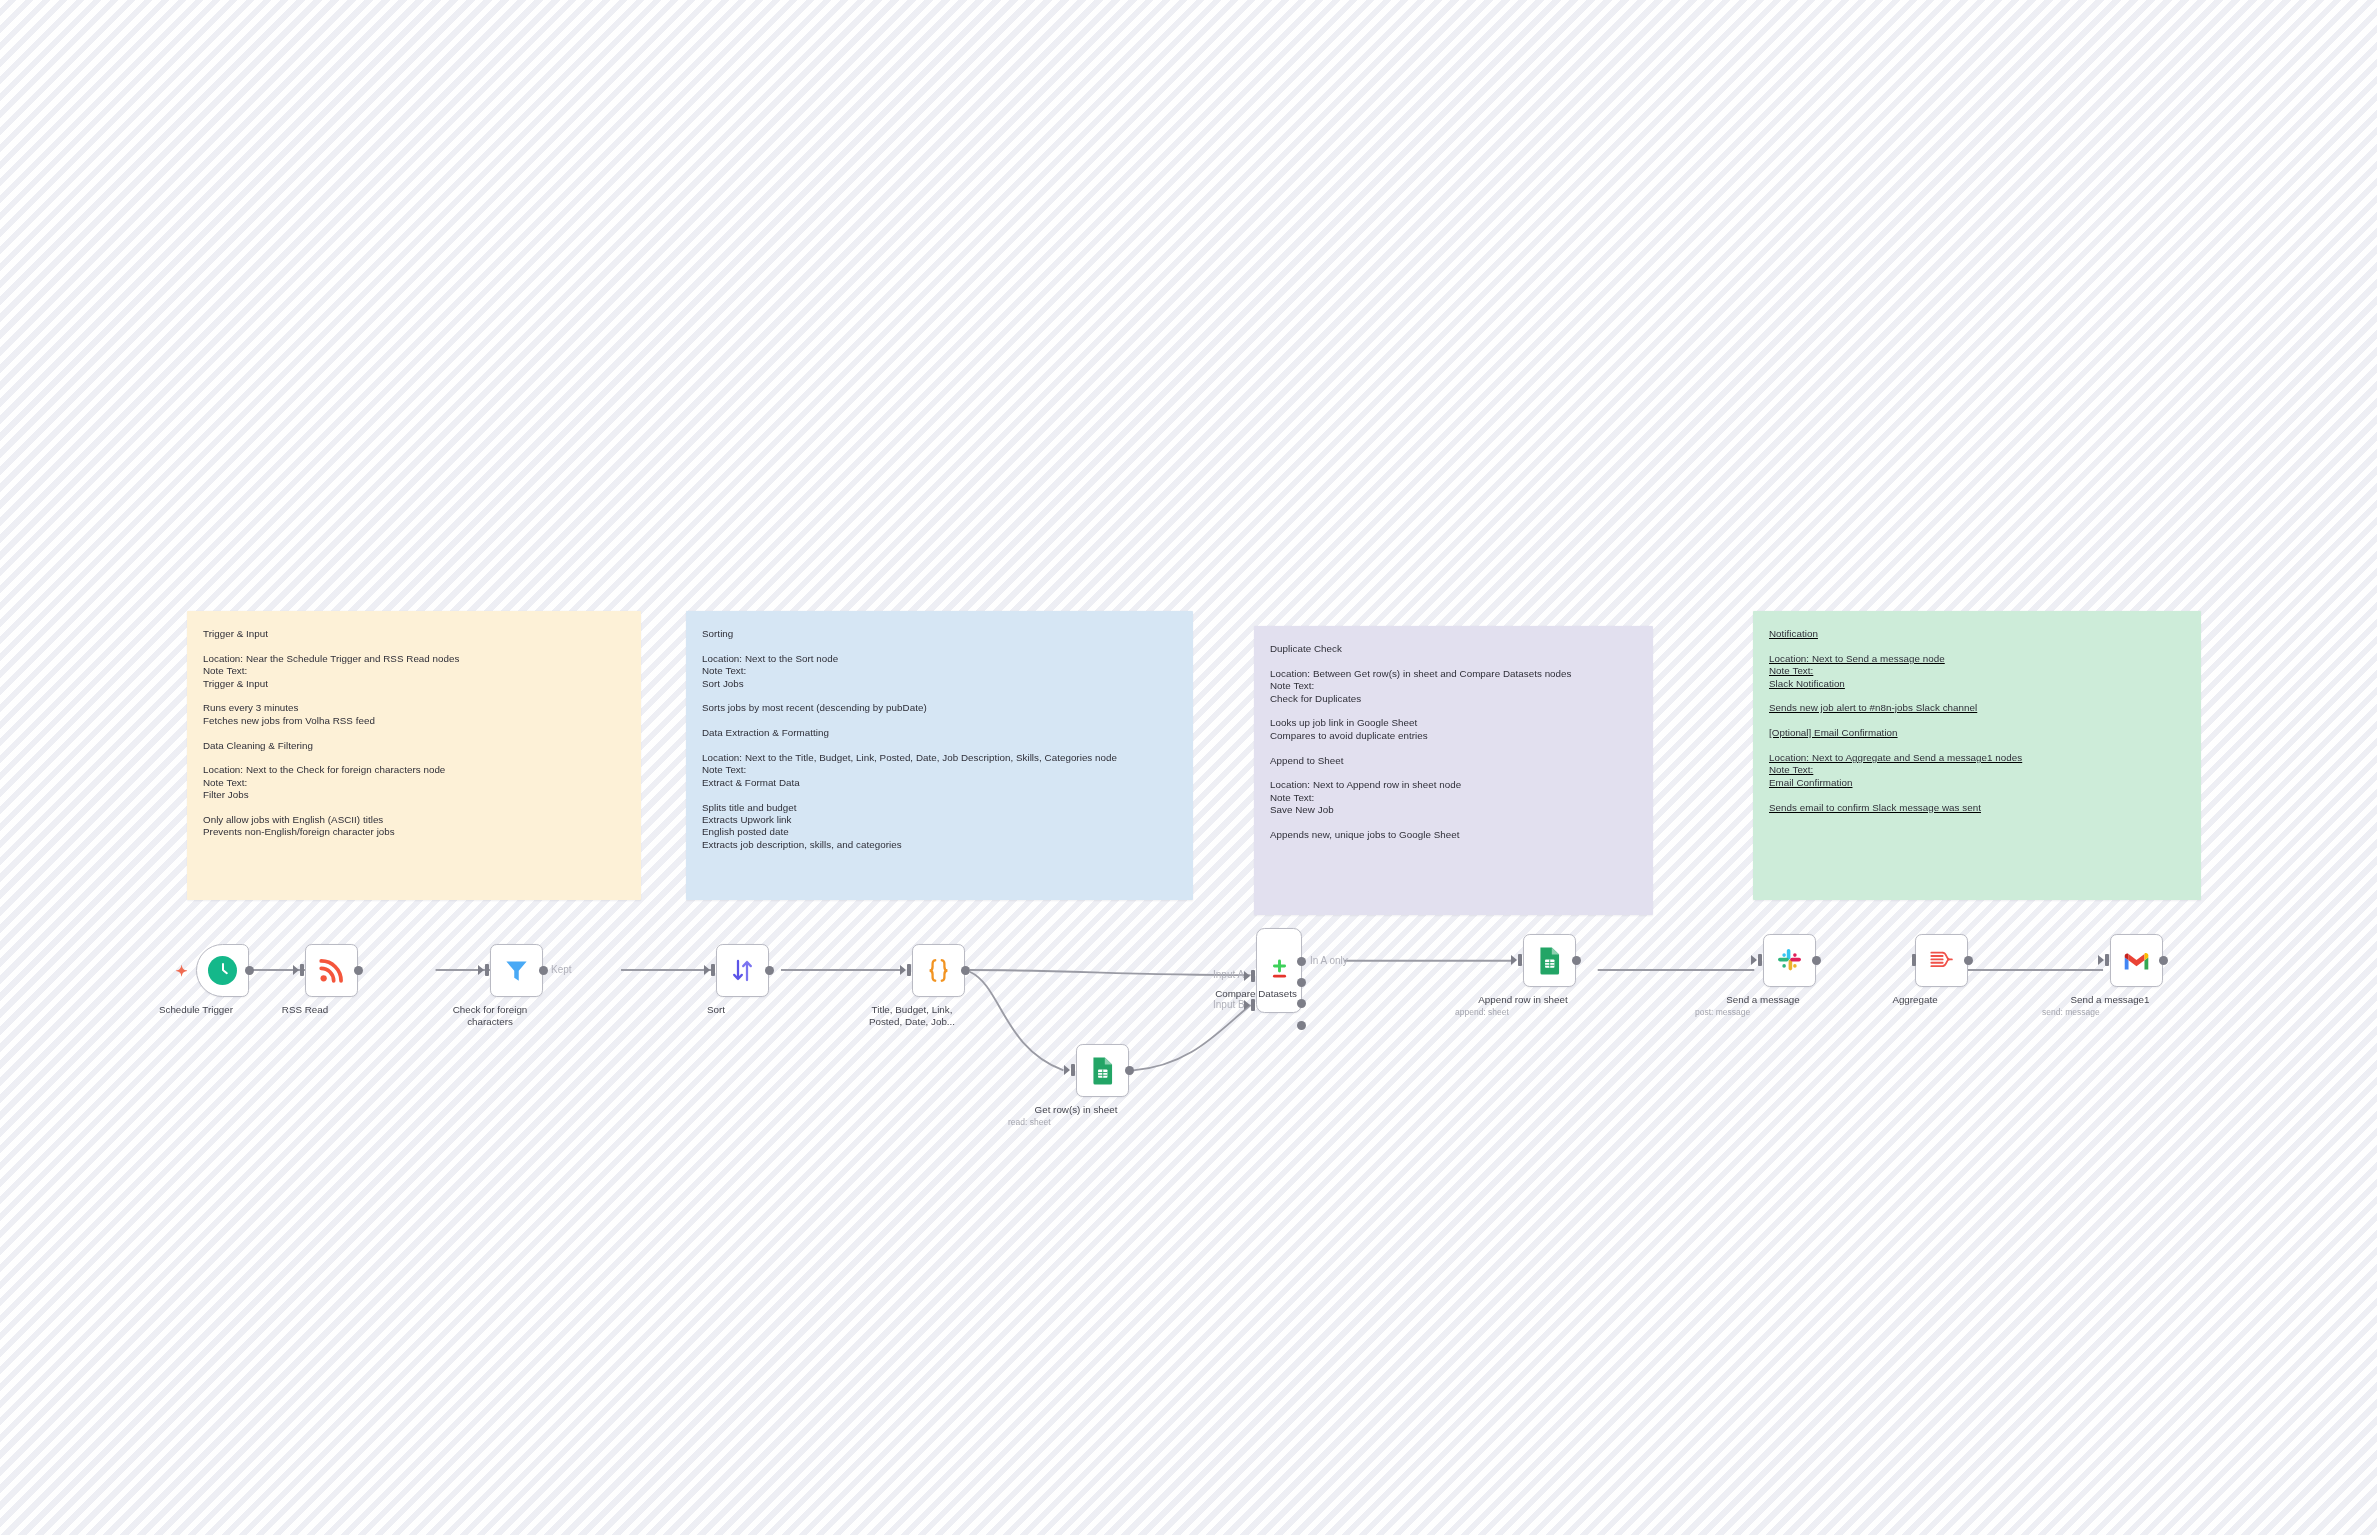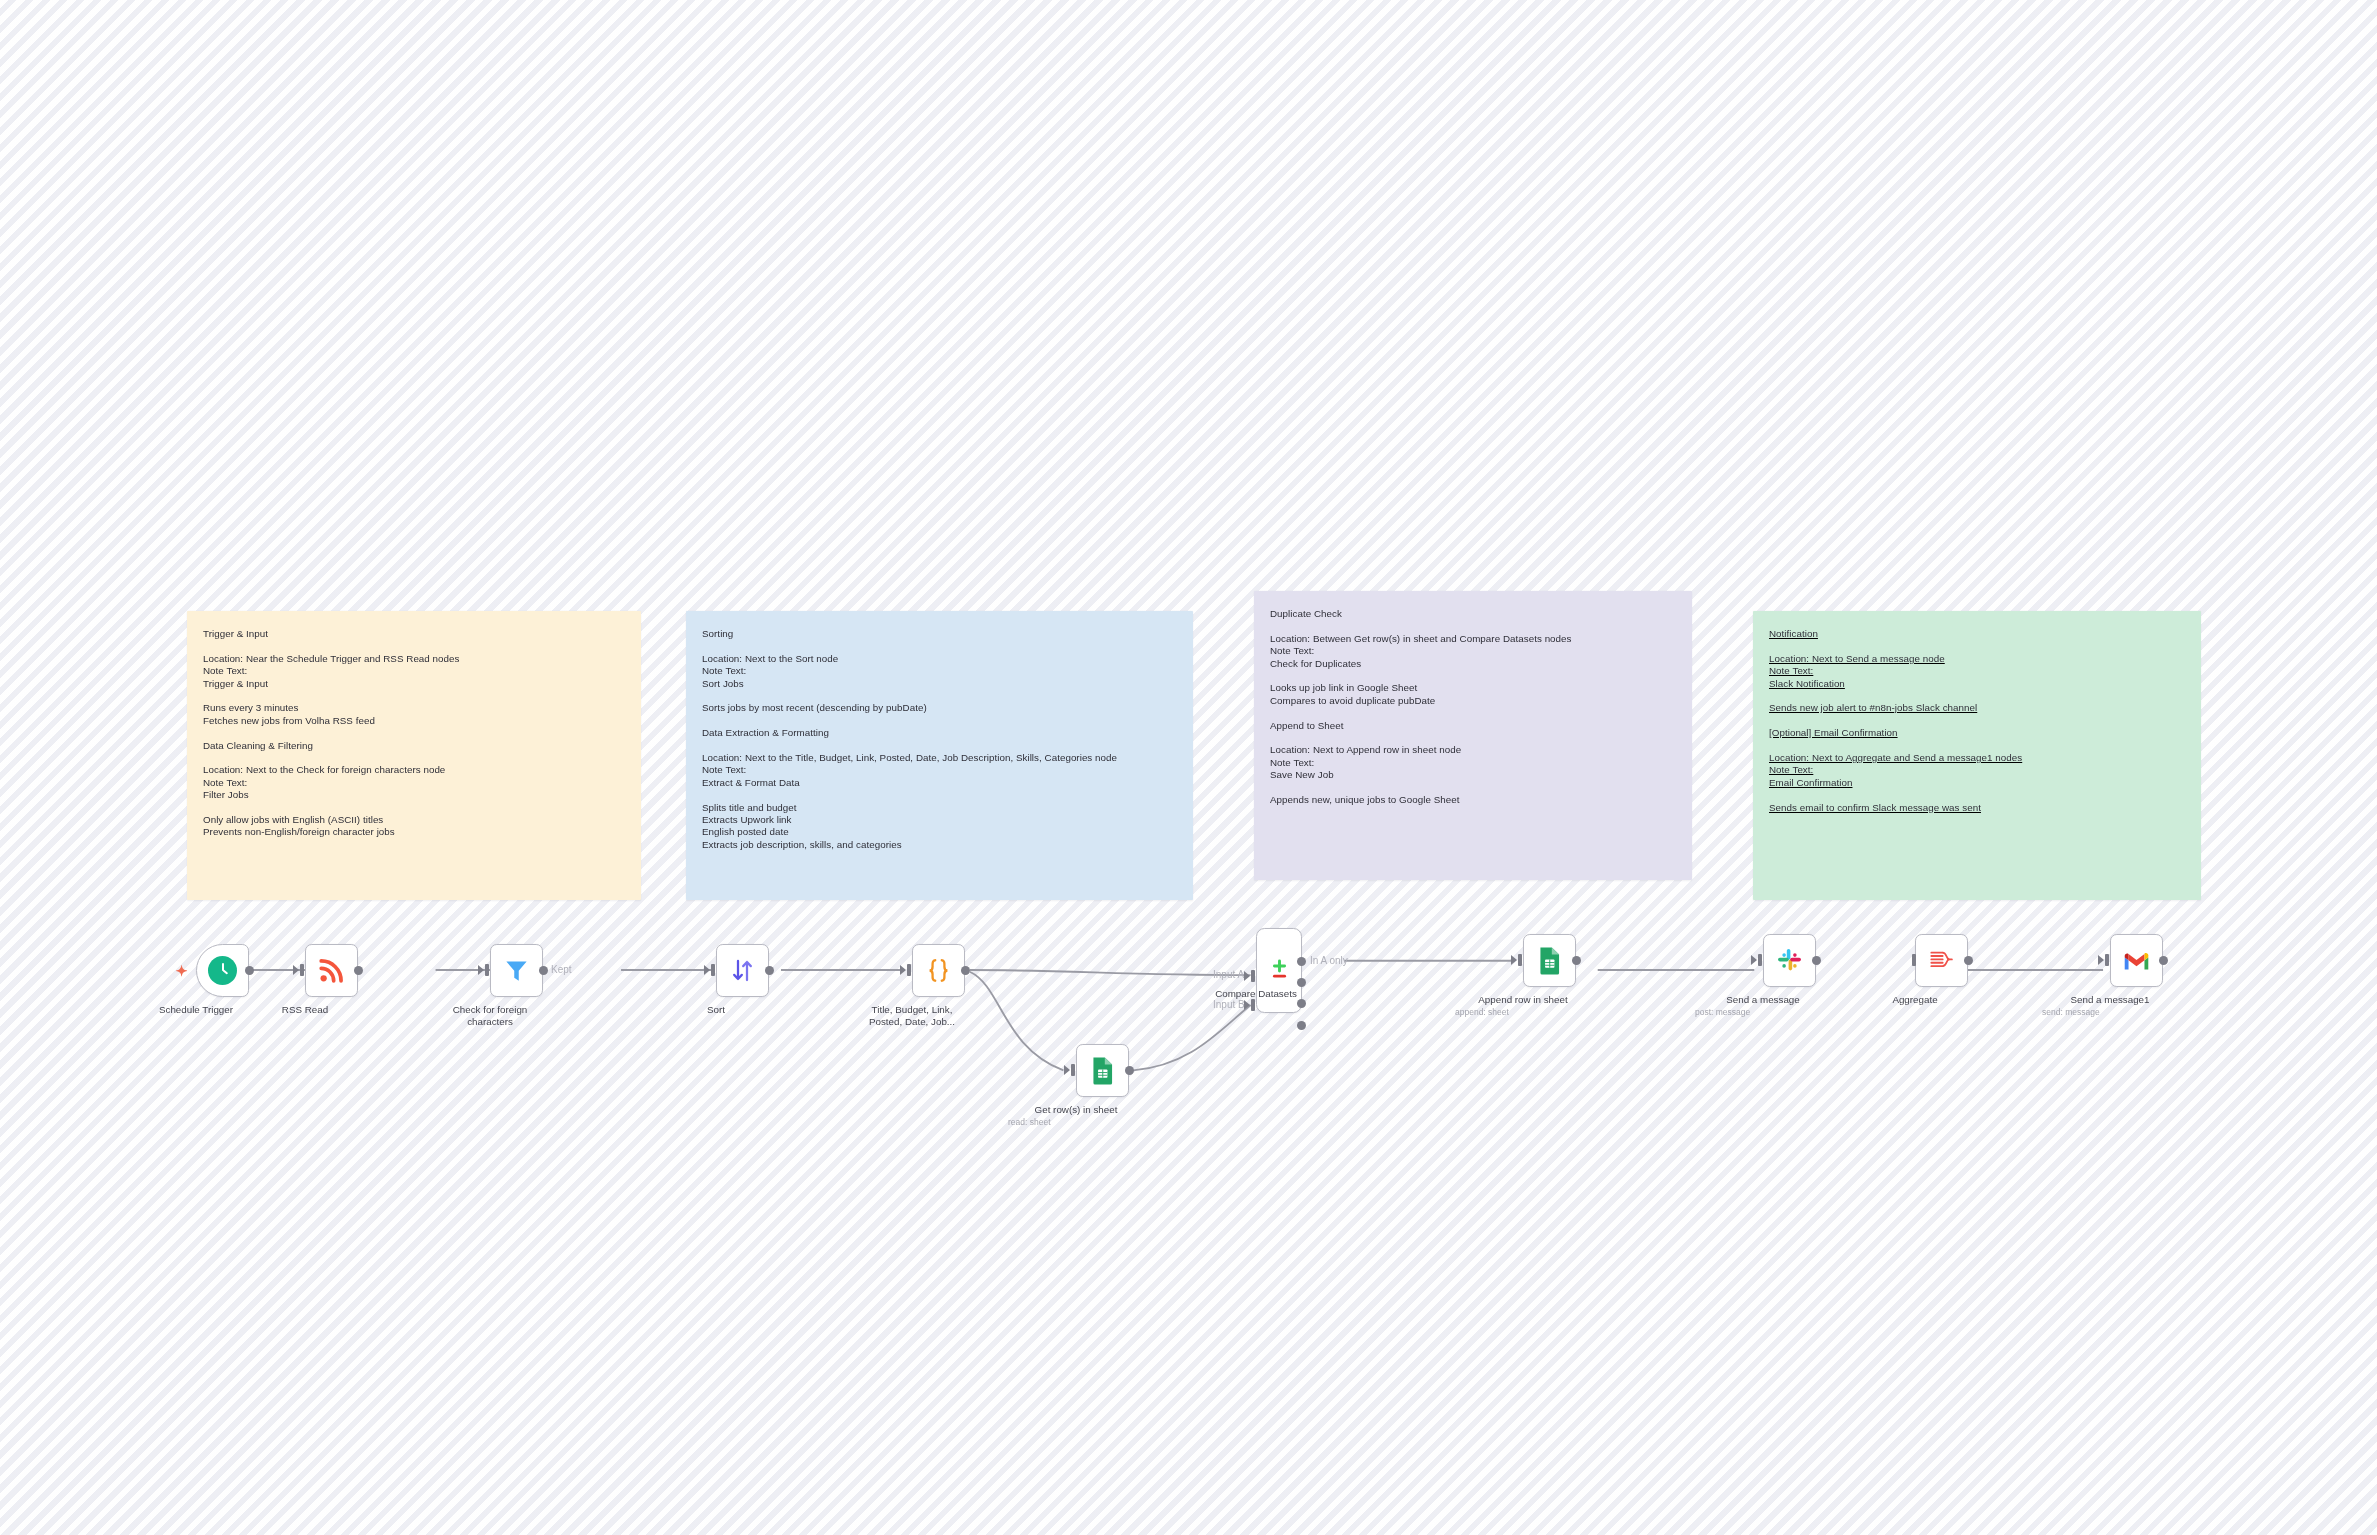--- a/index.html
+++ b/index.html
@@ -202,30 +202,30 @@
         <div class="note-line">Note Text:</div>
         <div class="note-line">Extract &amp; Format Data</div>
         <div class="note-line blank"></div>
         <div class="note-line">Splits title and budget</div>
         <div class="note-line">Extracts Upwork link</div>
         <div class="note-line">English posted date</div>
         <div class="note-line">Extracts job description, skills, and categories</div>
       </div>
   </div>
 
-  <div class="sticky sticky-purple" style="left:1254px; top:591px; width:438px; height:289px;">
+  <div class="sticky sticky-purple" style="left:1254px; top:626px; width:399px; height:289px;">
     <div class="note-body">
         <div class="note-line">Duplicate Check</div>
         <div class="note-line blank"></div>
         <div class="note-line">Location: Between Get row(s) in sheet and Compare Datasets nodes</div>
         <div class="note-line">Note Text:</div>
         <div class="note-line">Check for Duplicates</div>
         <div class="note-line blank"></div>
         <div class="note-line">Looks up job link in Google Sheet</div>
-        <div class="note-line">Compares to avoid duplicate pubDate</div>
+        <div class="note-line">Compares to avoid duplicate entries</div>
         <div class="note-line blank"></div>
         <div class="note-line">Append to Sheet</div>
         <div class="note-line blank"></div>
         <div class="note-line">Location: Next to Append row in sheet node</div>
         <div class="note-line">Note Text:</div>
         <div class="note-line">Save New Job</div>
         <div class="note-line blank"></div>
         <div class="note-line">Appends new, unique jobs to Google Sheet</div>
       </div>
   </div>

